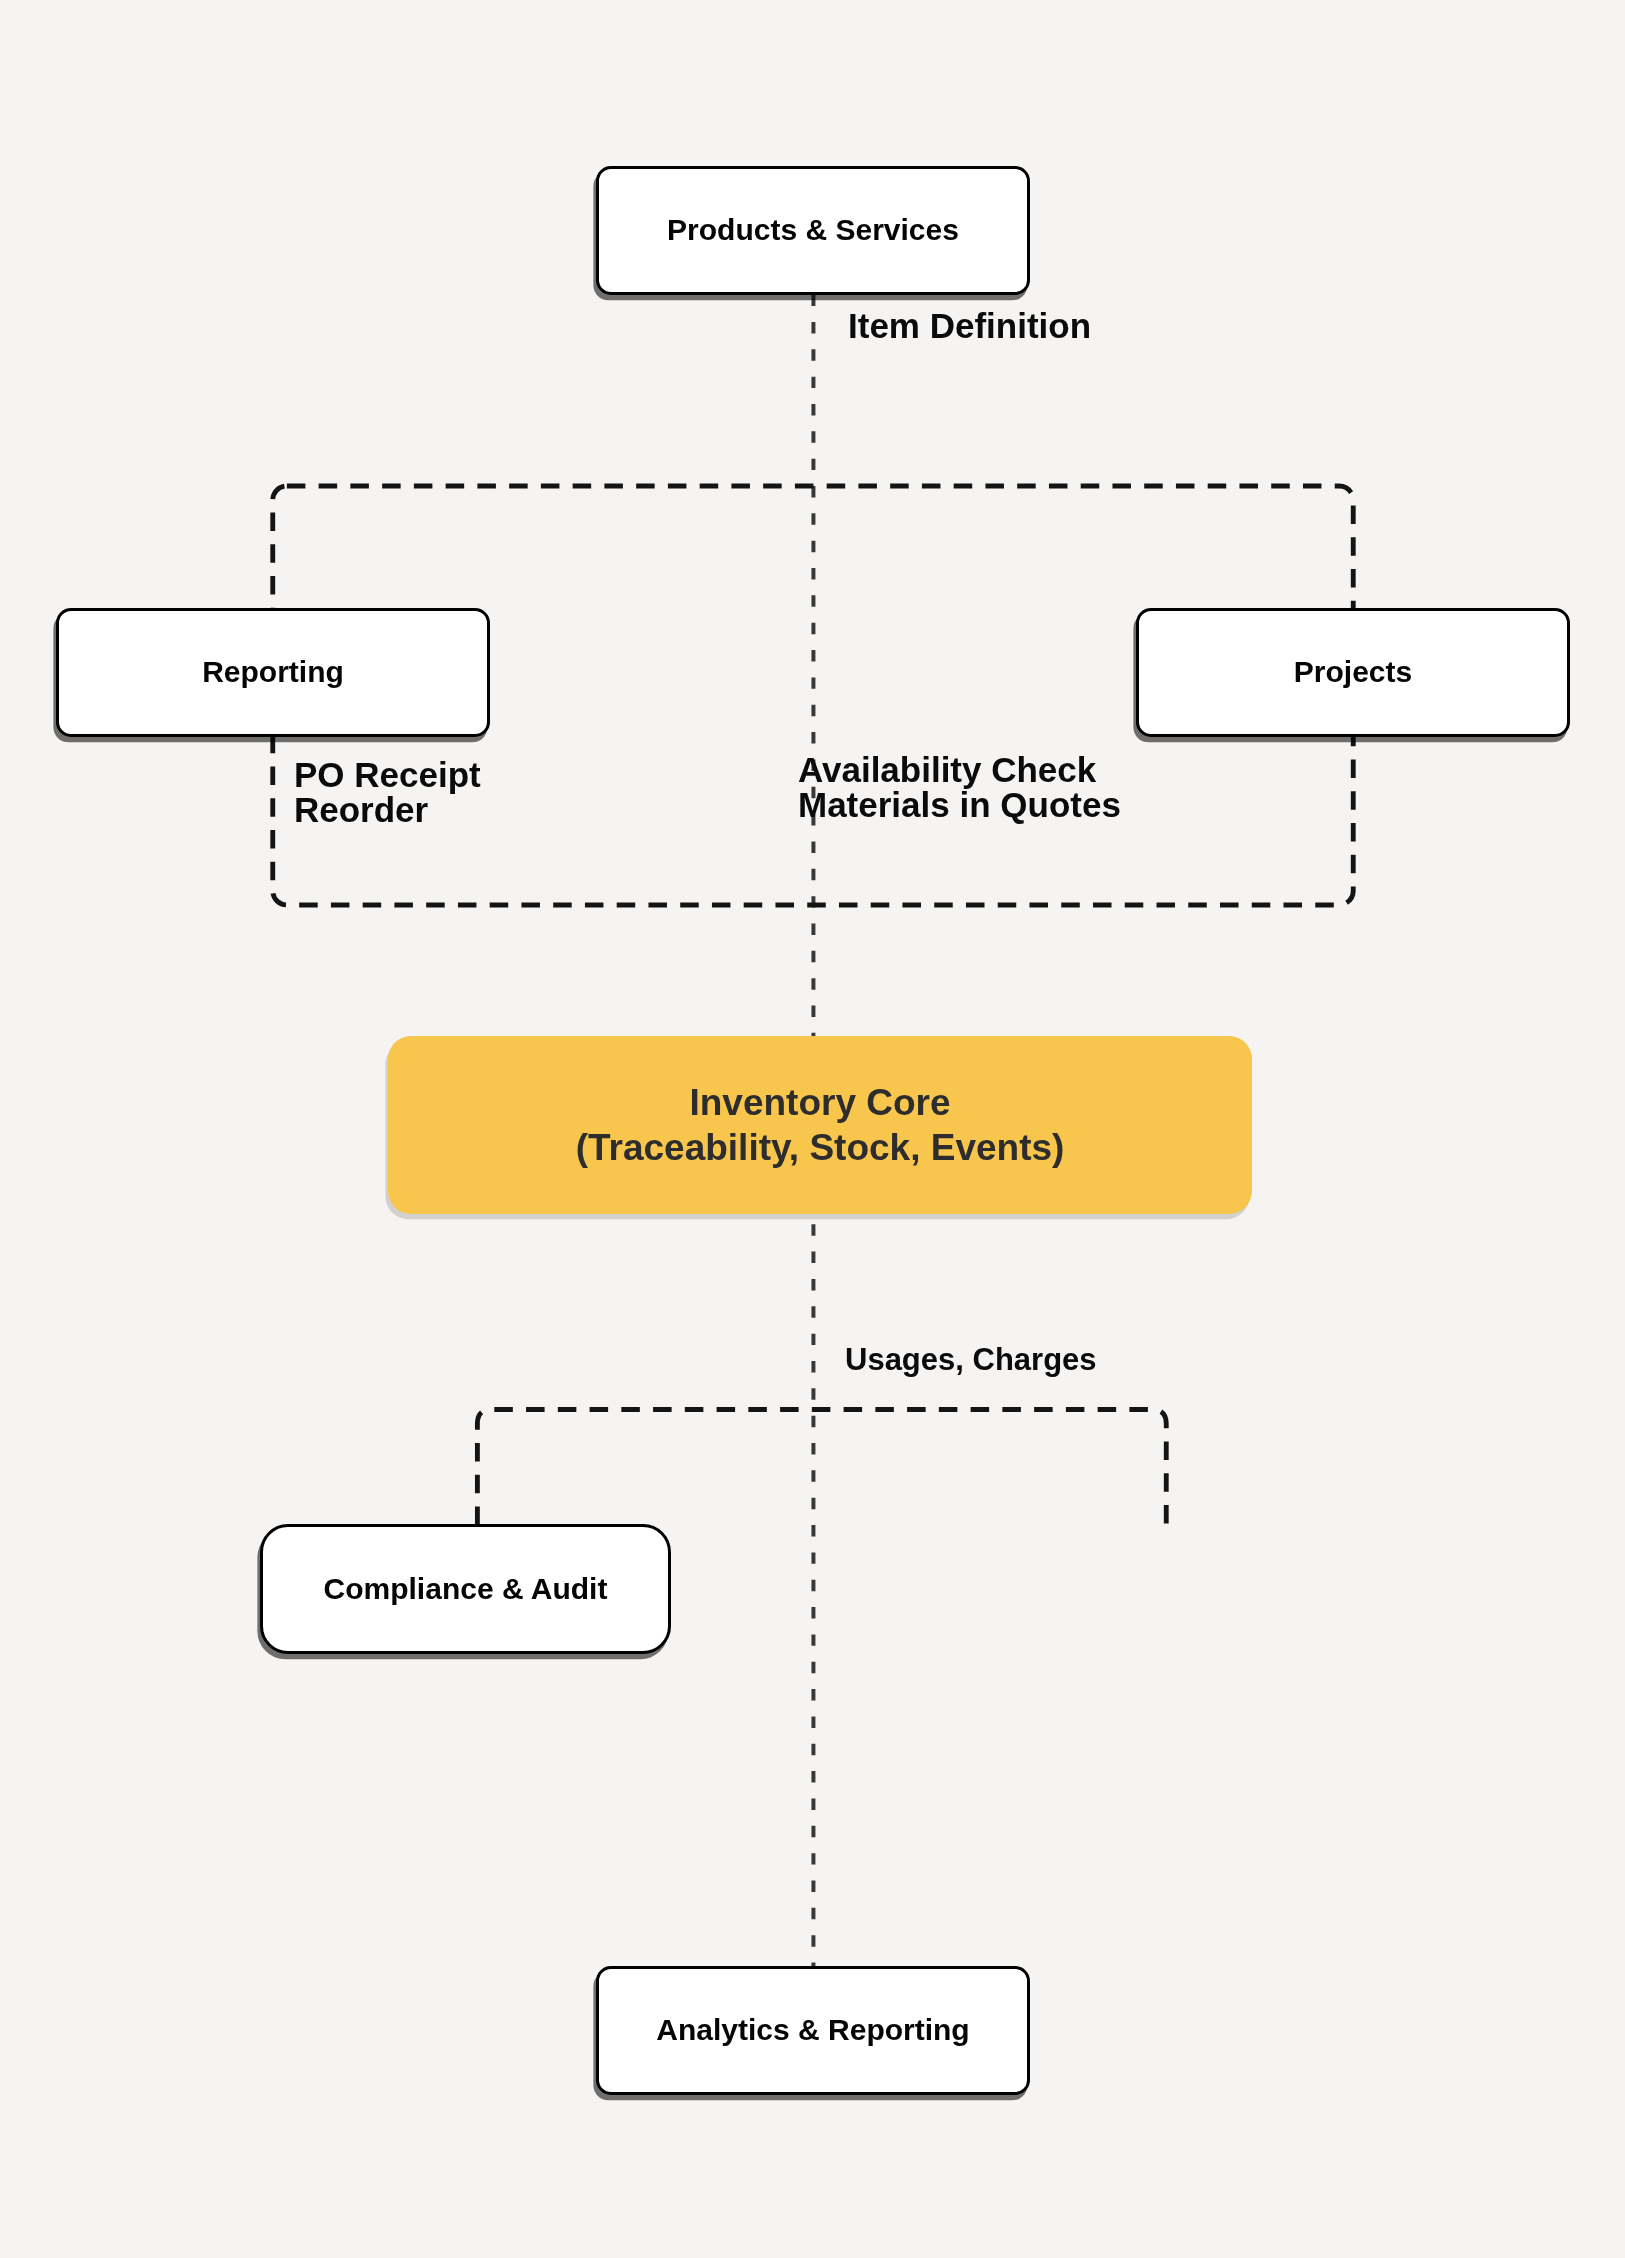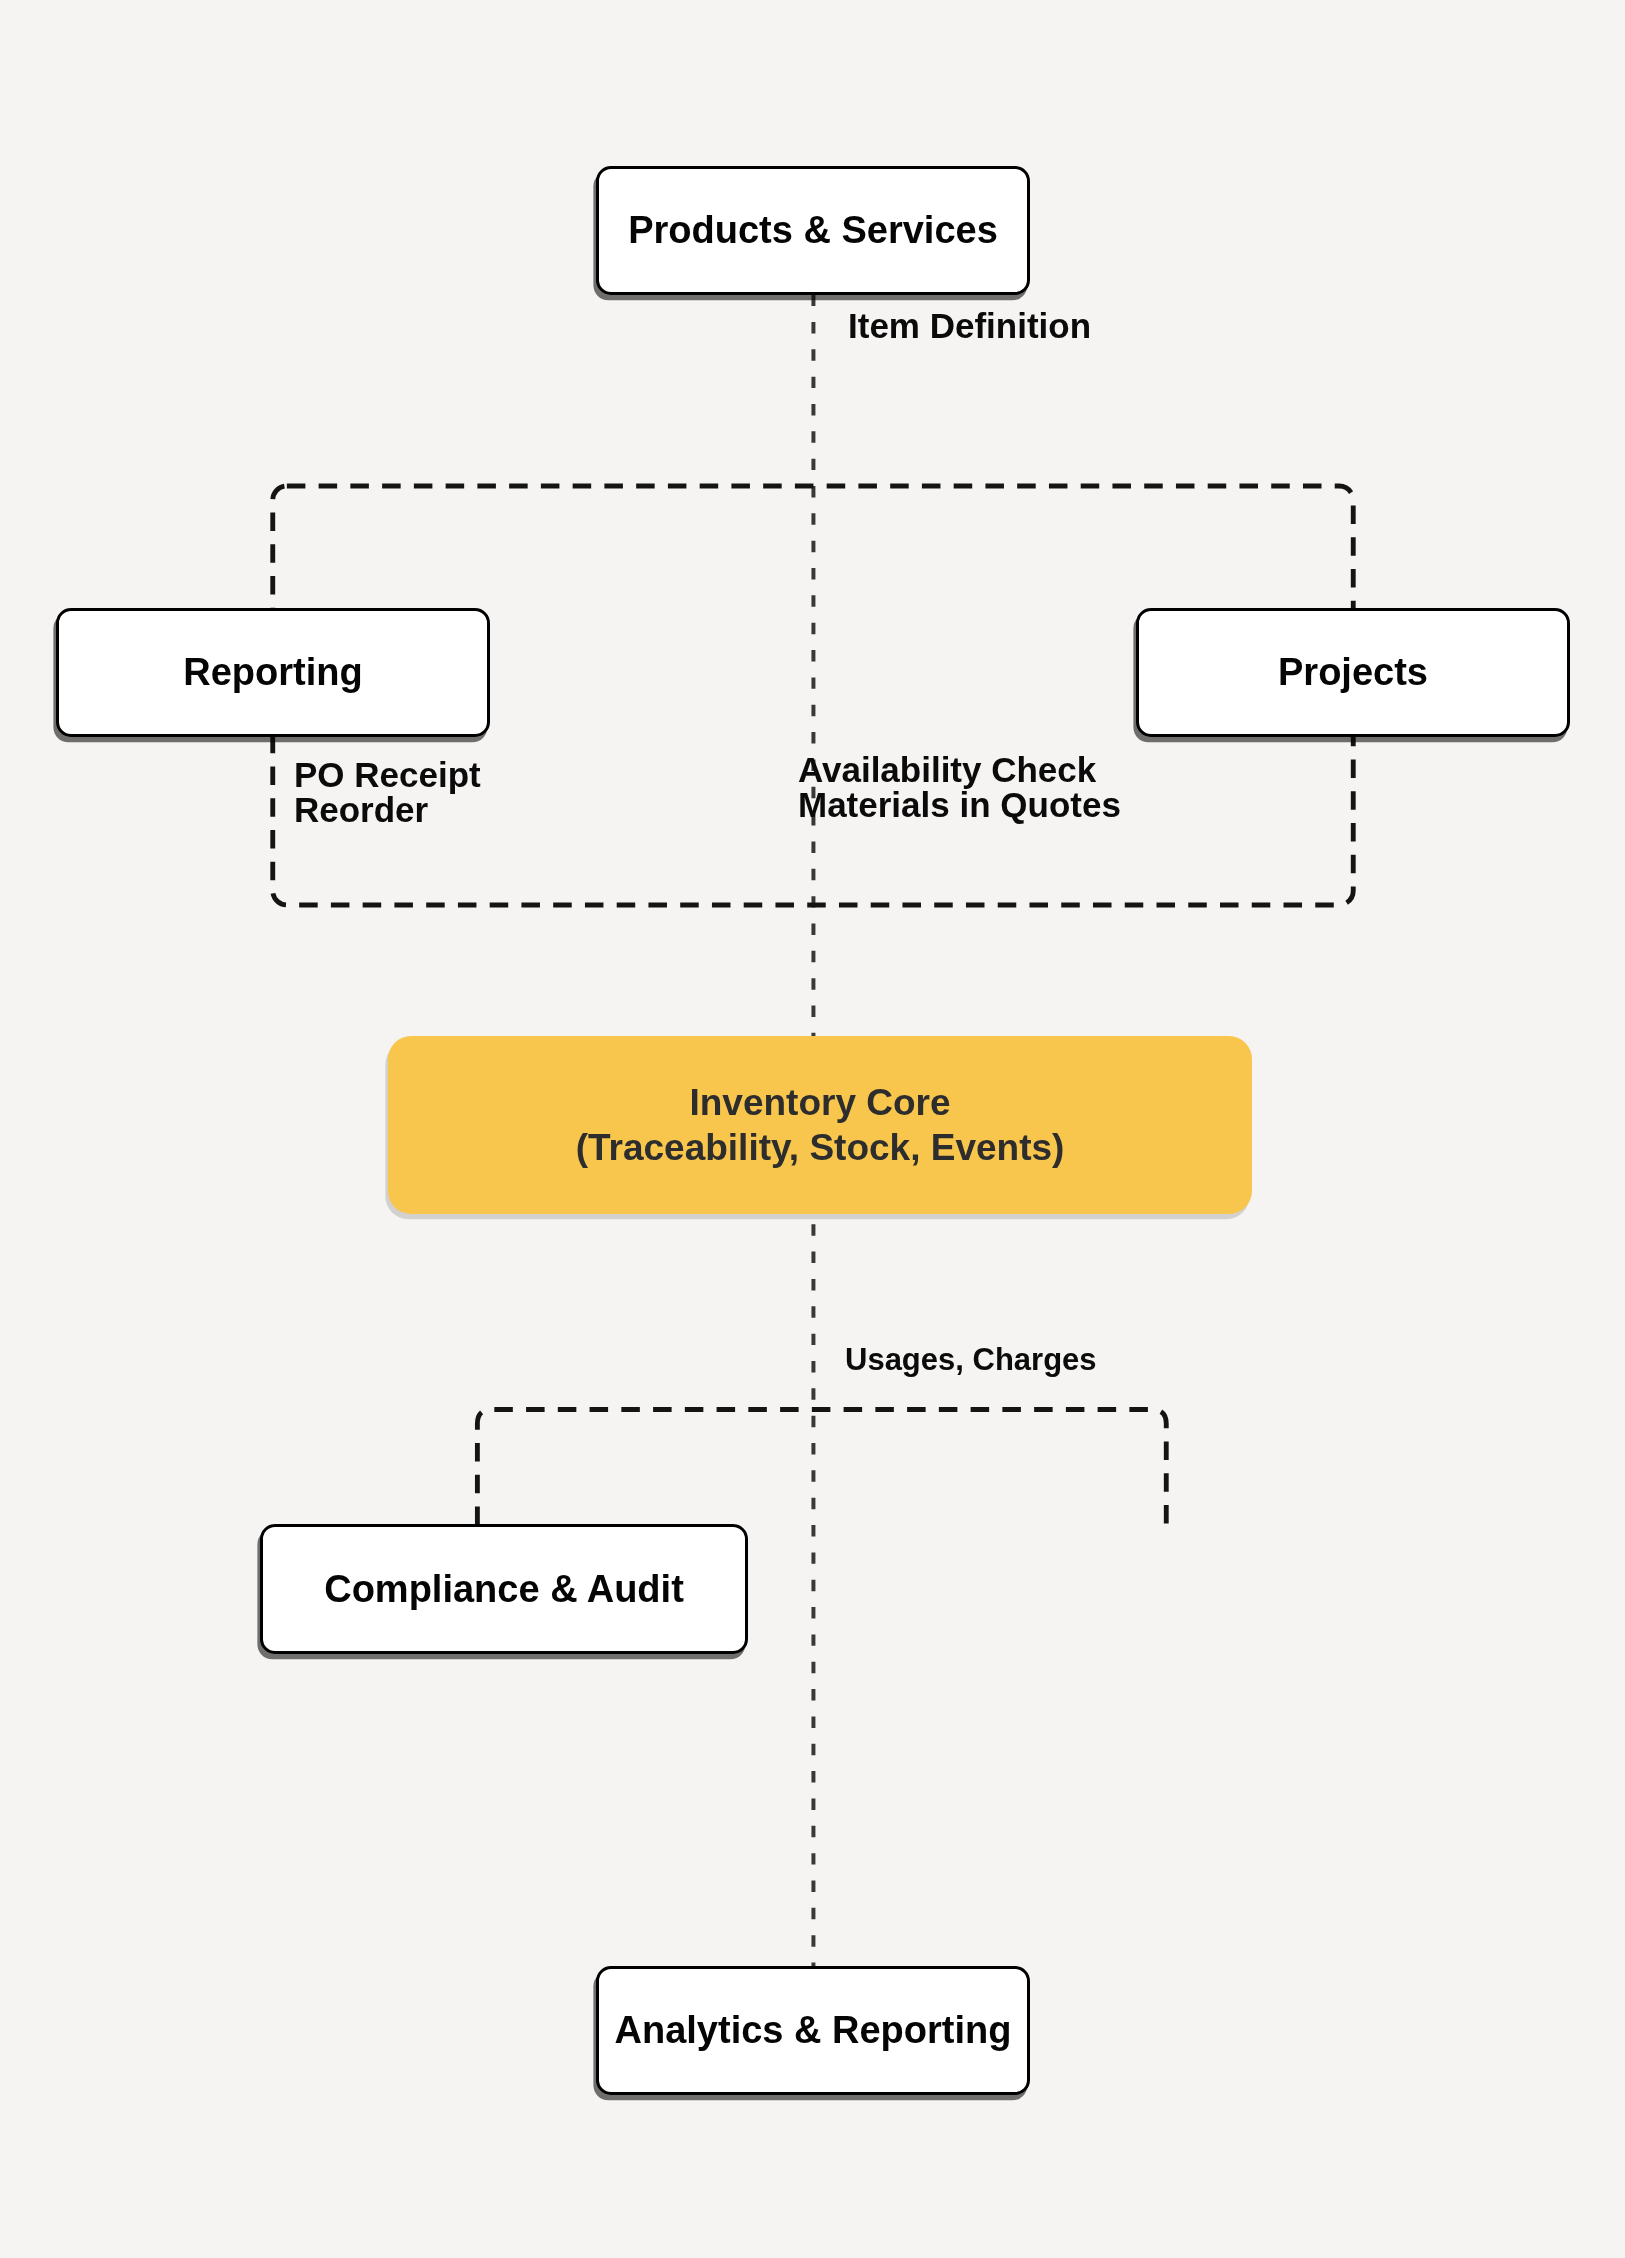--- a/index.html
+++ b/index.html
@@ -21,31 +21,31 @@
     z-index: 2;
     box-sizing: border-box;
     background: #ffffff;
     border: 3.1px solid #000000;
     border-radius: 15px;
     display: flex;
     align-items: center;
     justify-content: center;
     text-align: center;
     font-weight: bold;
-    font-size: 38px;
+    font-size: 30px;
     line-height: 1.22;
     color: #050505;
     white-space: pre-line;
     box-shadow: -2.6px 5.3px 0 rgba(0,0,0,0.55);
   }
   #node-products      { left: 596px;  top: 166px;  width: 434px; height: 129px; }
   #node-purchasing    { left: 56px;   top: 608px;  width: 434px; height: 129px; }
   #node-opportunities { left: 596px;  top: 608px;  width: 434px; height: 129px; }
   #node-projects      { left: 1136px; top: 608px;  width: 434px; height: 129px; }
-  #node-compliance    { left: 260px;  top: 1524px; width: 488px; height: 130px; }
+  #node-compliance    { left: 260px;  top: 1524px; width: 411px; height: 130px; border-radius: 28px; }
   #node-billing       { left: 949px; top: 1524px; width: 434px; height: 130px; }
   #node-analytics     { left: 596px;  top: 1966px; width: 434px; height: 129px; }
 
   #node-inventory {
     left: 388px; top: 1036px; width: 864px; height: 178px;
     background: #f8c64c;
     border: none;
     border-radius: 23px;
     font-size: 37px;
     color: #2d2d2d;

